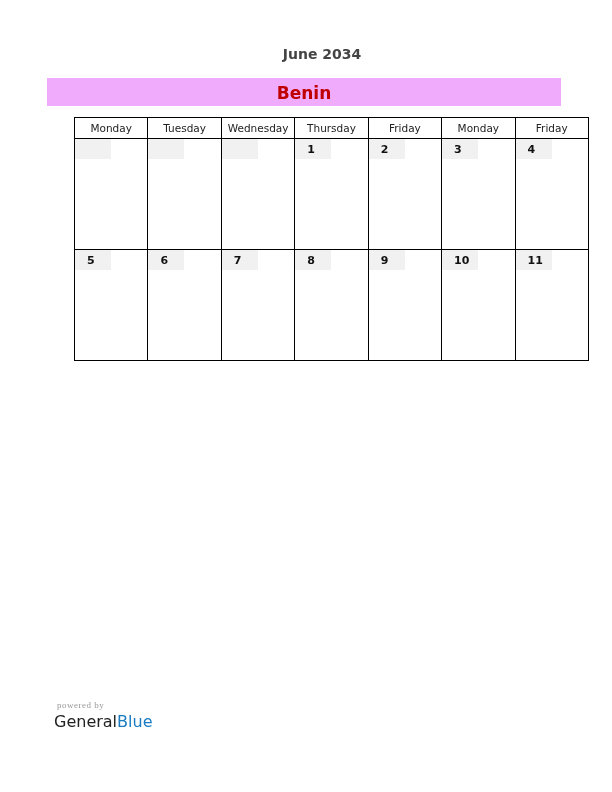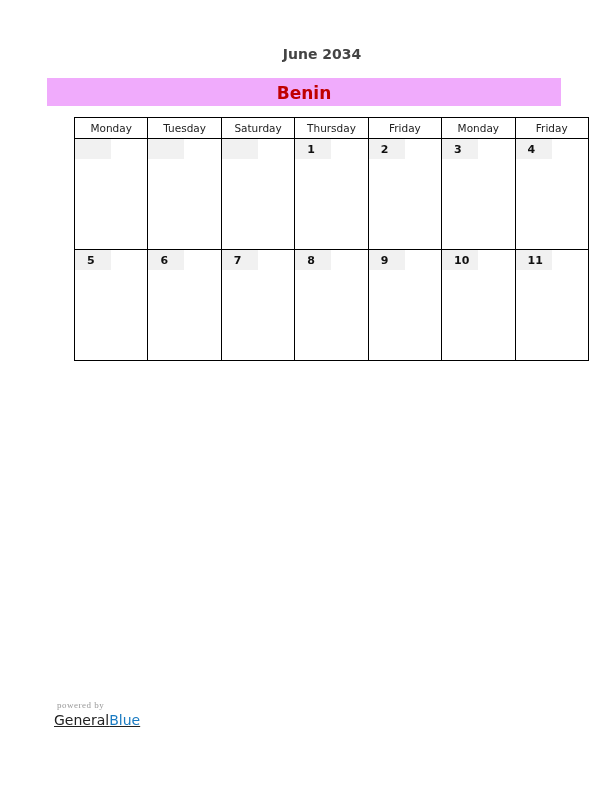--- a/index.html
+++ b/index.html
@@ -5,37 +5,37 @@
   html, body { margin:0; padding:0; background:#fff; }
   body { width:612px; height:792px; position:relative; font-family:"DejaVu Sans", sans-serif; }
   .title { position:absolute; left:16px; width:612px; top:46px; text-align:center; font-size:14px; font-weight:bold; color:#444; }
   .country-bar { position:absolute; left:47px; width:514px; top:78px; height:28px; background:#f0abfc; }
   .country { display:block; text-align:center; line-height:30px; font-size:17px; font-weight:bold; color:#c00000; }
   table { position:absolute; left:49px; top:117px; width:515px; border-collapse:collapse; table-layout:fixed;margin-left:25px; }
   th { height:20px; border:1px solid #000; font-weight:normal; font-size:10.5px; color:#222; padding:0; }
   td { height:110px; border:1px solid #000; vertical-align:top; padding:0; }
   .daynum { display:block; width:36px; height:20px; background:#f1f1f1; font-size:11px; font-weight:bold; color:#111; line-height:22px; text-indent:12px; }
   .footer1 { position:absolute; left:57px; top:700px; font-size:9px; color:#999; letter-spacing:0.5px;font-family:Liberation Serif, serif; }
-  .footer2 { position:absolute; left:54px; top:712px; font-size:14px; color:#222;text-decoration:underline; }
+  .footer2 { position:absolute; left:54px; top:712px; font-size:16px; color:#222; }
   .footer2 .blue { color:#1a7bc2; }
 </style>
 </head>
 <body>
 
 <div class="title">June 2034</div>
 <div class="country-bar">
   <span class="country">Benin</span>
 </div>
 
 <table>
   <thead>
     <tr>
       <th>Monday</th>
       <th>Tuesday</th>
-      <th>Saturday</th>
+      <th>Wednesday</th>
       <th>Thursday</th>
       <th>Friday</th>
       <th>Monday</th>
       <th>Friday</th>
     </tr>
   </thead>
   <tbody id="weeks">
       <tr>
         <td>
           <span class="daynum"></span>

